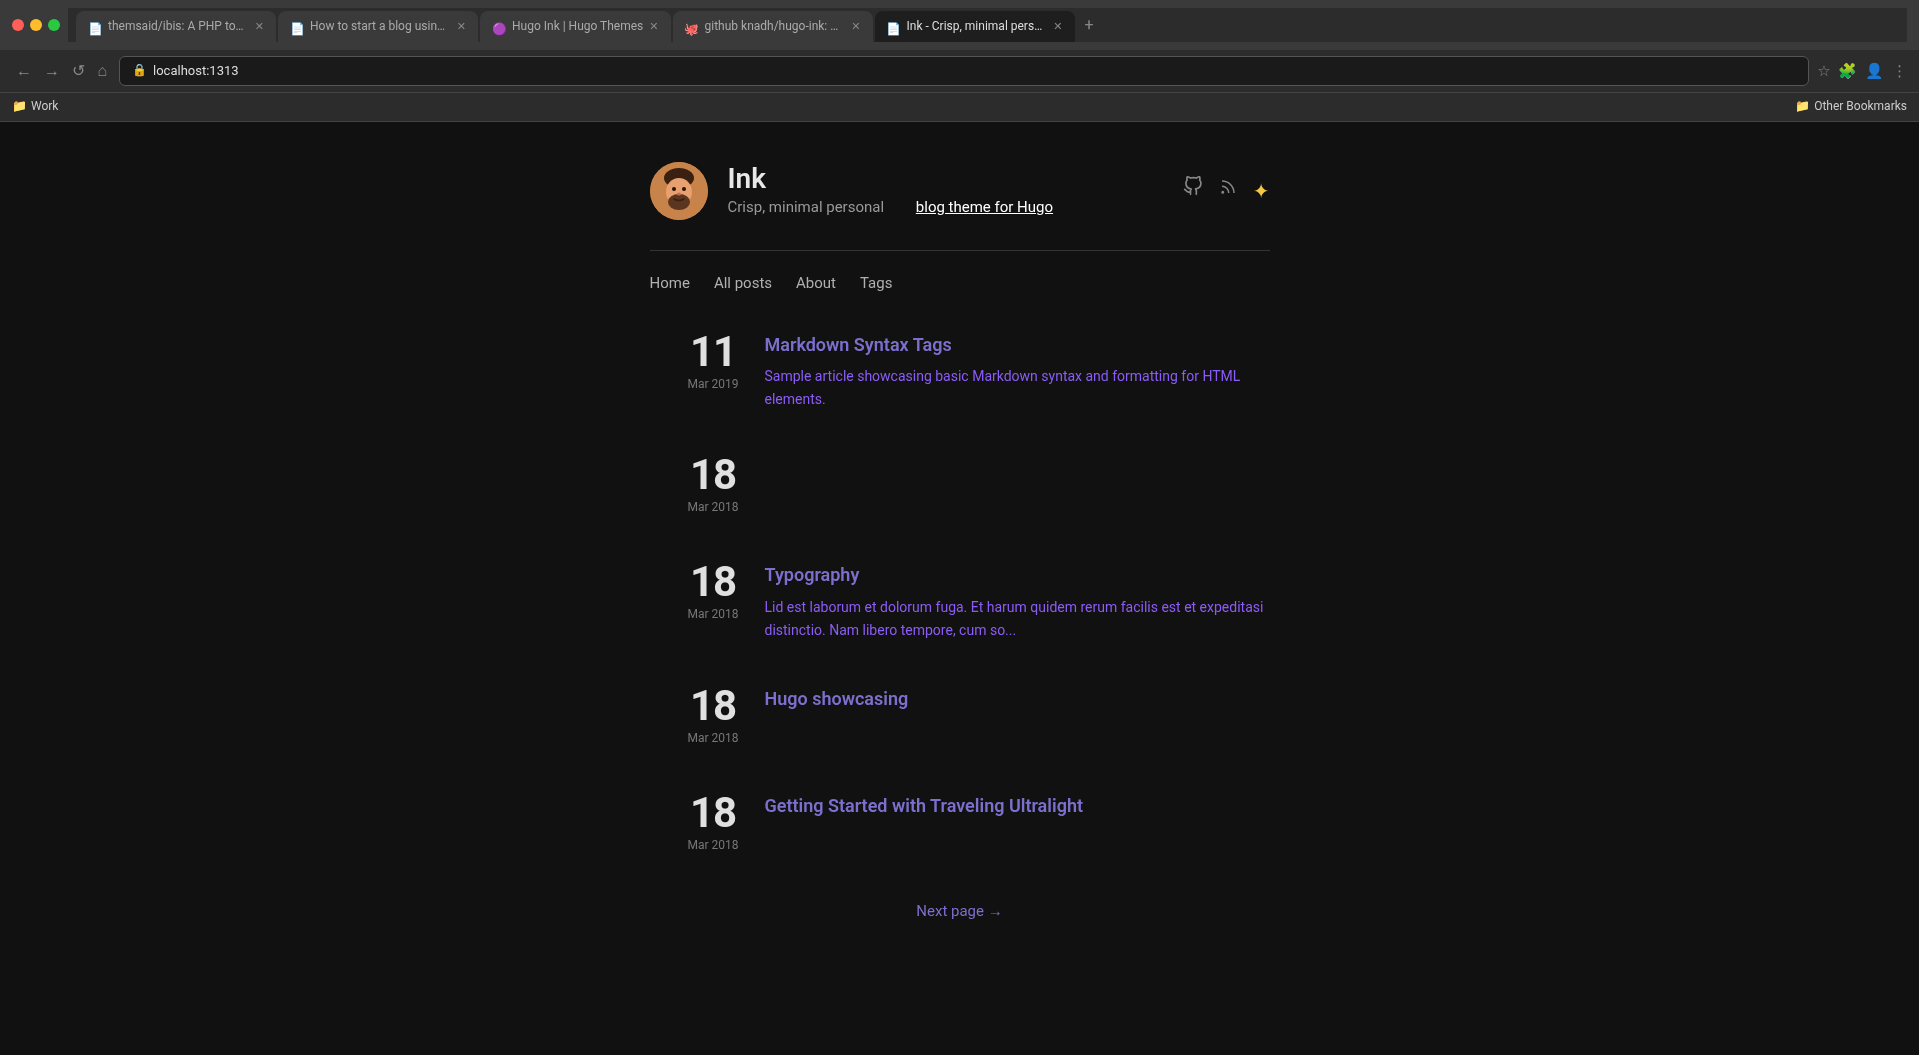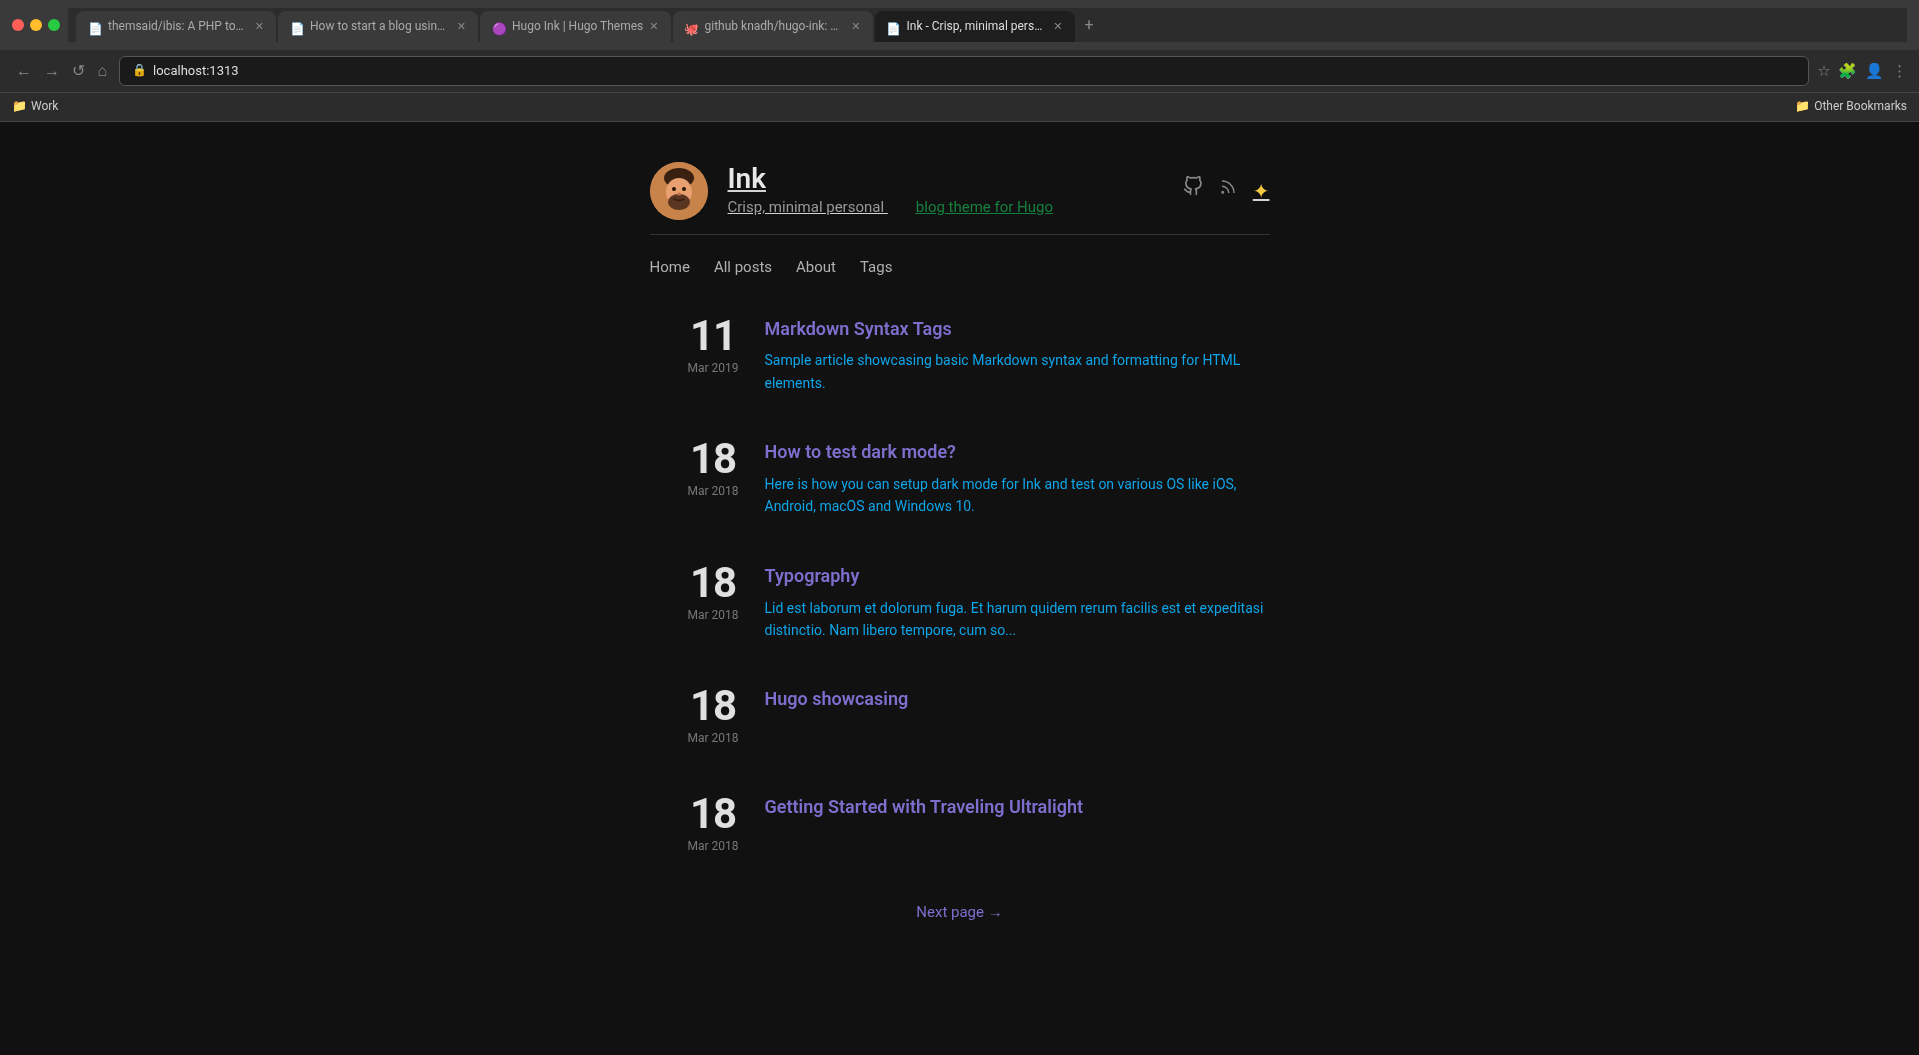--- a/index.html
+++ b/index.html
@@ -180,23 +180,22 @@
     }
 
     .site-container {
       width: 620px;
       max-width: 100%;
     }
 
     
     .site-header {
       display: flex;
-      margin-bottom: 14px;
+      margin-bottom: 30px;
       position: relative;
-      text-decoration: underline;
     }
 
     .avatar {
       width: 58px;
       height: 58px;
       border-radius: 50%;
       background: #c8834a;
       margin-right: 20px;
       flex-shrink: 0;
       overflow: hidden;
@@ -216,21 +215,21 @@
       color: #e8e8e8;
       line-height: 1.2;
     }
 
     .site-subtitle {
       font-size: 15px;
       color: #999;
     }
 
     .site-subtitle a {
-      color: #15803d;
+      color: #ffffff;
       text-decoration: underline;
       padding-left: 28px;
     }
 
     .header-icons {
       display: flex;
       align-items: center;
       gap: 16px;
       color: #888;
       font-size: 18px;
@@ -305,21 +304,21 @@
       font-weight: 600;
       color: #7c6fcd;
       text-decoration: none;
       display: block;
       margin-bottom: 6px;
       cursor: pointer;
     }
 
     .post-excerpt {
       font-size: 14px;
-      color: #0ea5e9;
+      color: #8b5cf6;
       line-height: 1.6;
     }
 
     
     .pagination {
       display: flex;
       justify-content: center;
       margin-top: 20px;
     }
 
@@ -470,24 +469,20 @@
           <a class="post-title" href="#">Markdown Syntax Tags</a>
           <p class="post-excerpt">Sample article showcasing basic Markdown syntax and formatting for HTML elements.</p>
         </div>
       </div>
 
       <div class="post-item">
         <div class="post-date">
           <div class="post-date-day">18</div>
           <div class="post-date-month">Mar 2018</div>
         </div>
-        <div class="post-body">
-          <a class="post-title" href="#">How to test dark mode?</a>
-          <p class="post-excerpt">Here is how you can setup dark mode for Ink and test on various OS like iOS, Android, macOS and Windows 10.</p>
-        </div>
       </div>
 
       <div class="post-item">
         <div class="post-date">
           <div class="post-date-day">18</div>
           <div class="post-date-month">Mar 2018</div>
         </div>
         <div class="post-body">
           <a class="post-title" href="#">Typography</a>
           <p class="post-excerpt">Lid est laborum et dolorum fuga. Et harum quidem rerum facilis est et expeditasi distinctio. Nam libero tempore, cum so...</p>

